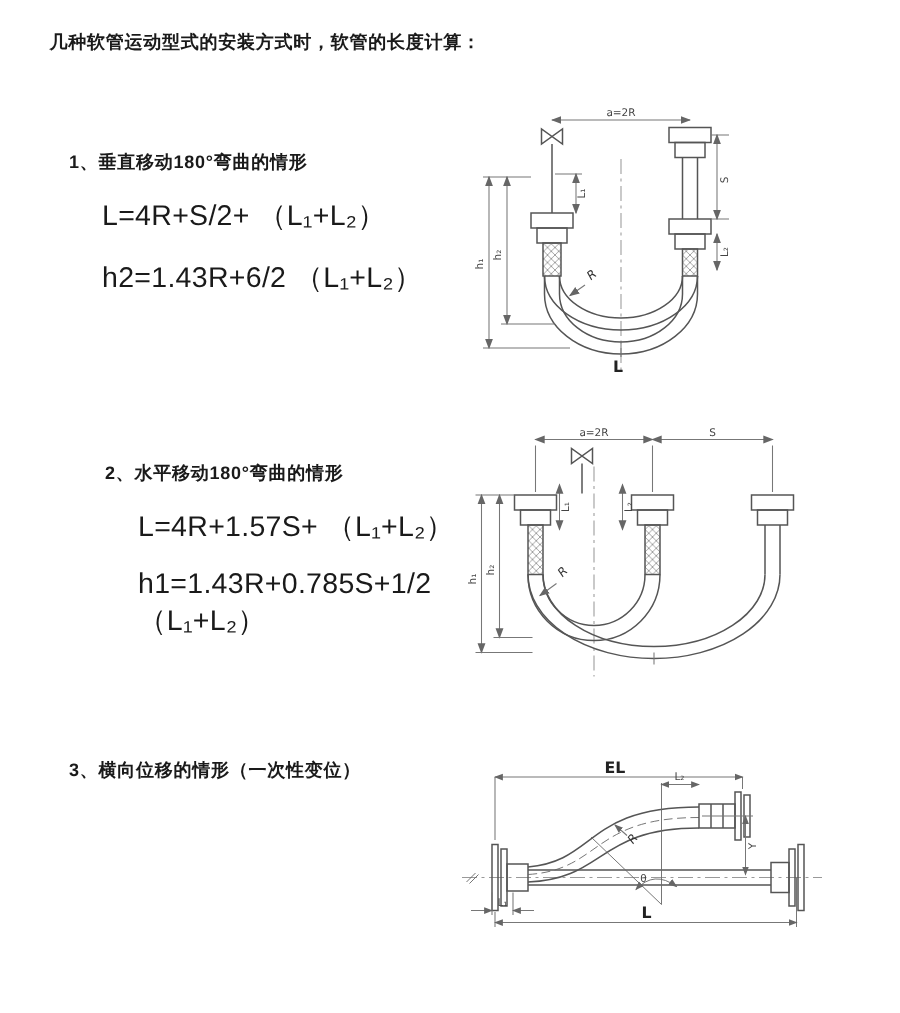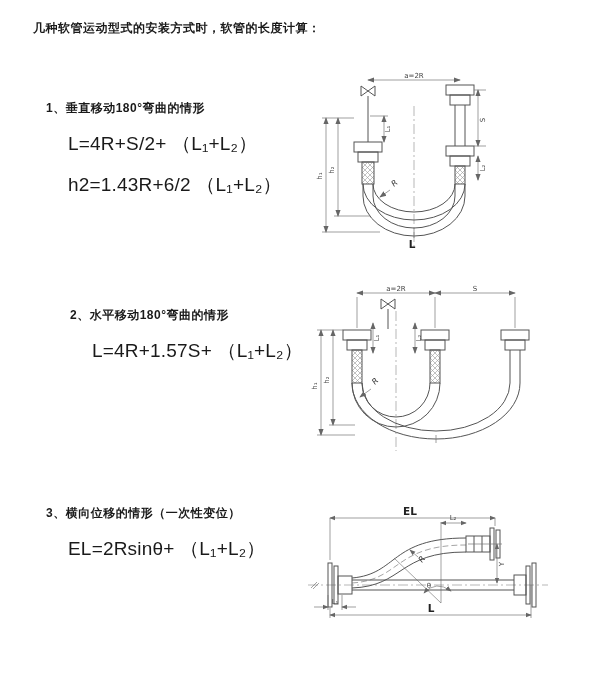--- a/index.html
+++ b/index.html
@@ -34,25 +34,25 @@
 
 <div class="abs section" id="sec1">
   <div class="heading">1、垂直移动180°弯曲的情形</div>
   <div class="formula">L=4R+S/2+ （L₁+L₂）</div>
   <div class="formula">h2=1.43R+6/2 （L₁+L₂）</div>
 </div>
 
 <div class="abs section" id="sec2">
   <div class="heading">2、水平移动180°弯曲的情形</div>
   <div class="formula">L=4R+1.57S+ （L₁+L₂）</div>
+  <div class="formula">h1=1.43R+0.785S+1/2 （L₁+L₂）</div>
 </div>
 
 <div class="abs section" id="sec3">
   <div class="heading">3、横向位移的情形（一次性变位）</div>
-  <div class="formula">EL=2Rsinθ+ （L₁+L₂）</div>
 </div>
 
 <svg class="abs" id="dia1" width="290" height="185" viewBox="0 0 290 185">
   <defs>
     <marker id="d1a" viewBox="0 0 8 8" refX="7" refY="4" markerWidth="7" markerHeight="7" markerUnits="userSpaceOnUse" orient="auto-start-reverse">
       <path d="M0,1 L8,4 L0,7 Z" fill="#666"></path>
     </marker>
     <pattern id="d1h" width="5" height="5" patternUnits="userSpaceOnUse">
       <path d="M0,0 L5,5 M5,0 L0,5" stroke="#999" stroke-width=".6"></path>
     </pattern>

